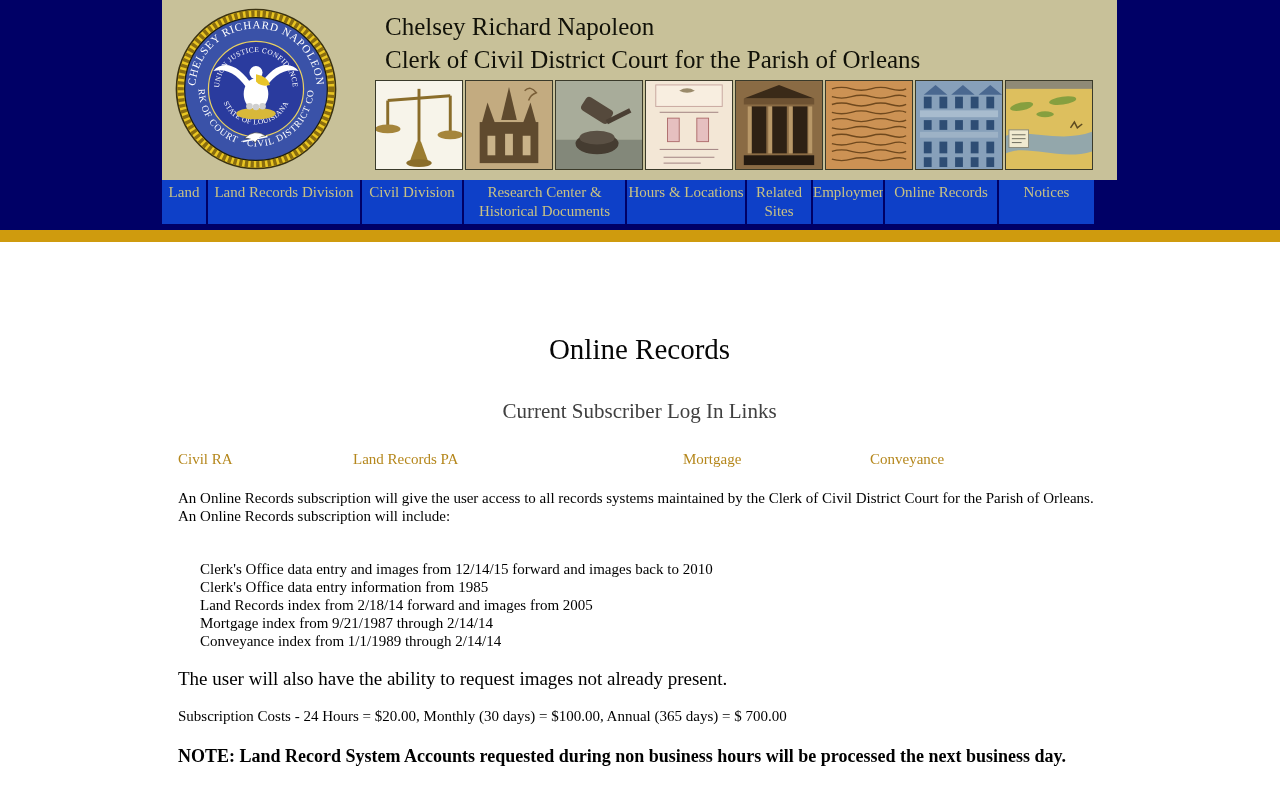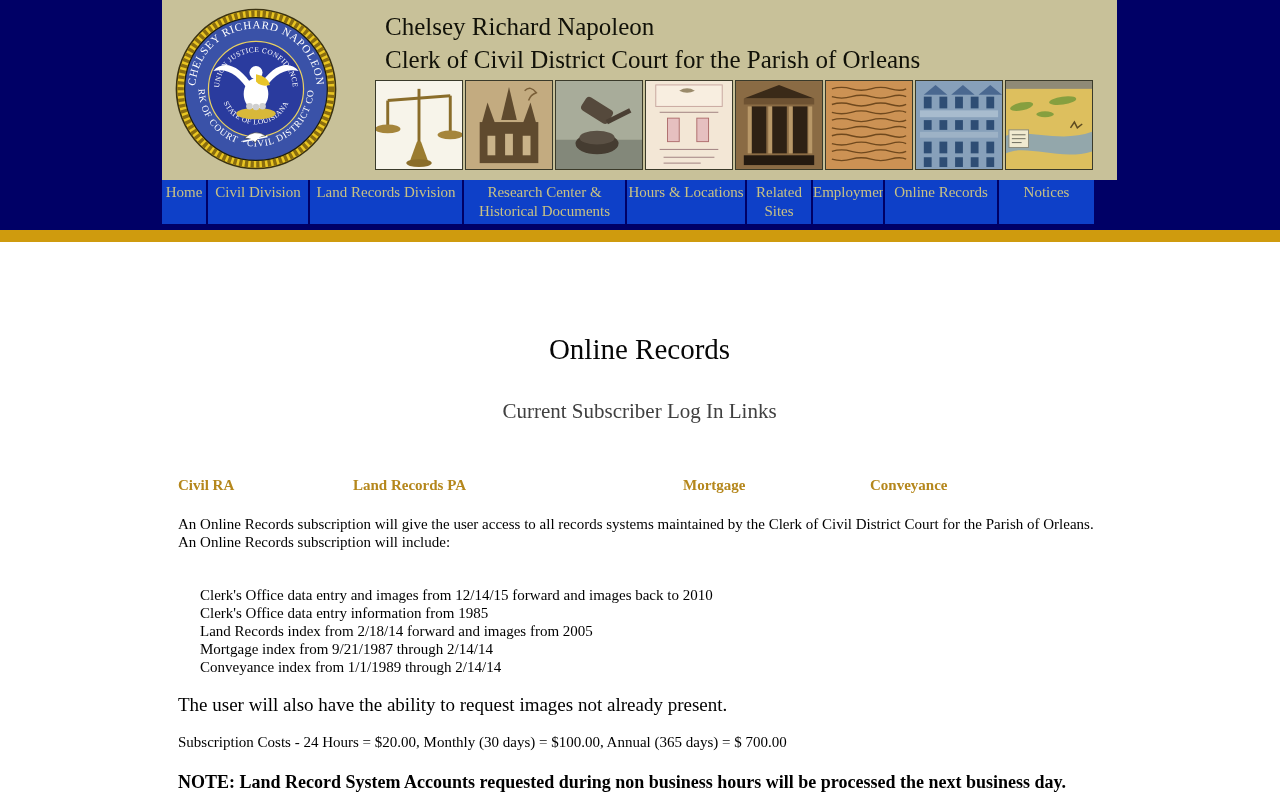--- a/index.html
+++ b/index.html
@@ -30,21 +30,21 @@
               text-decoration:none; cursor:pointer; }
   .nav-cell:first-child { border-left:none; }
 
   .gold-bar { height:12px; width:1280px; background:#cf9b0e; }
 
   
   .content { width:955px; margin-left:162px; padding:0 16px; }
   .page-title { margin-top:91px; text-align:center; font-size:29px; font-weight:normal; color:#060606; }
   .subtitle { margin-top:33px; text-align:center; font-size:21px; font-weight:normal; color:#404040; }
 
-  .login-links { position:relative; height:20px; margin-top:53px;font-weight:bold; }
+  .login-links { position:relative; height:20px; margin-top:27px; }
   .login-link { position:absolute; top:0; font-size:15px; color:#b5871c; text-decoration:none; cursor:pointer; }
   .ll-0 { left:0px; } .ll-1 { left:175px; } .ll-2 { left:505px; } .ll-3 { left:692px; }
 
   .intro { margin-top:18px; text-align:left; font-size:15px; line-height:18px; }
   .includes { margin-top:35px; margin-left:22px; font-size:15px; line-height:18px; }
   .ability { margin-top:18px; font-size:19px; }
   .costs { margin-top:18px; font-size:15px; font-weight:normal; }
   .note { margin-top:21px; font-size:18px; font-weight:bold; }
 </style>
 </head>
@@ -267,23 +267,23 @@
       </div>
 
     </div>
   </div>
 
   <div class="navy-col navy-right"></div>
 </div>
 
 <div class="nav-band">
   <div class="nav-row">
-    <a class="nav-cell" style="width:44px">Home</a>
+    <a class="nav-cell" style="width:44px">Land</a>
+    <a class="nav-cell" style="width:154px">Land Records Division</a>
     <a class="nav-cell" style="width:102px">Civil Division</a>
-    <a class="nav-cell" style="width:154px">Land Records Division</a>
     <a class="nav-cell" style="width:163px">Research Center &amp; Historical Documents</a>
     <a class="nav-cell" style="width:120px">Hours &amp; Locations</a>
     <a class="nav-cell" style="width:66px">Related Sites</a>
     <a class="nav-cell" style="width:72px">Employment</a>
     <a class="nav-cell" style="width:114px">Online Records</a>
     <a class="nav-cell" style="width:97px">Notices</a>
   </div>
 </div>
 
 <div class="gold-bar"></div>

